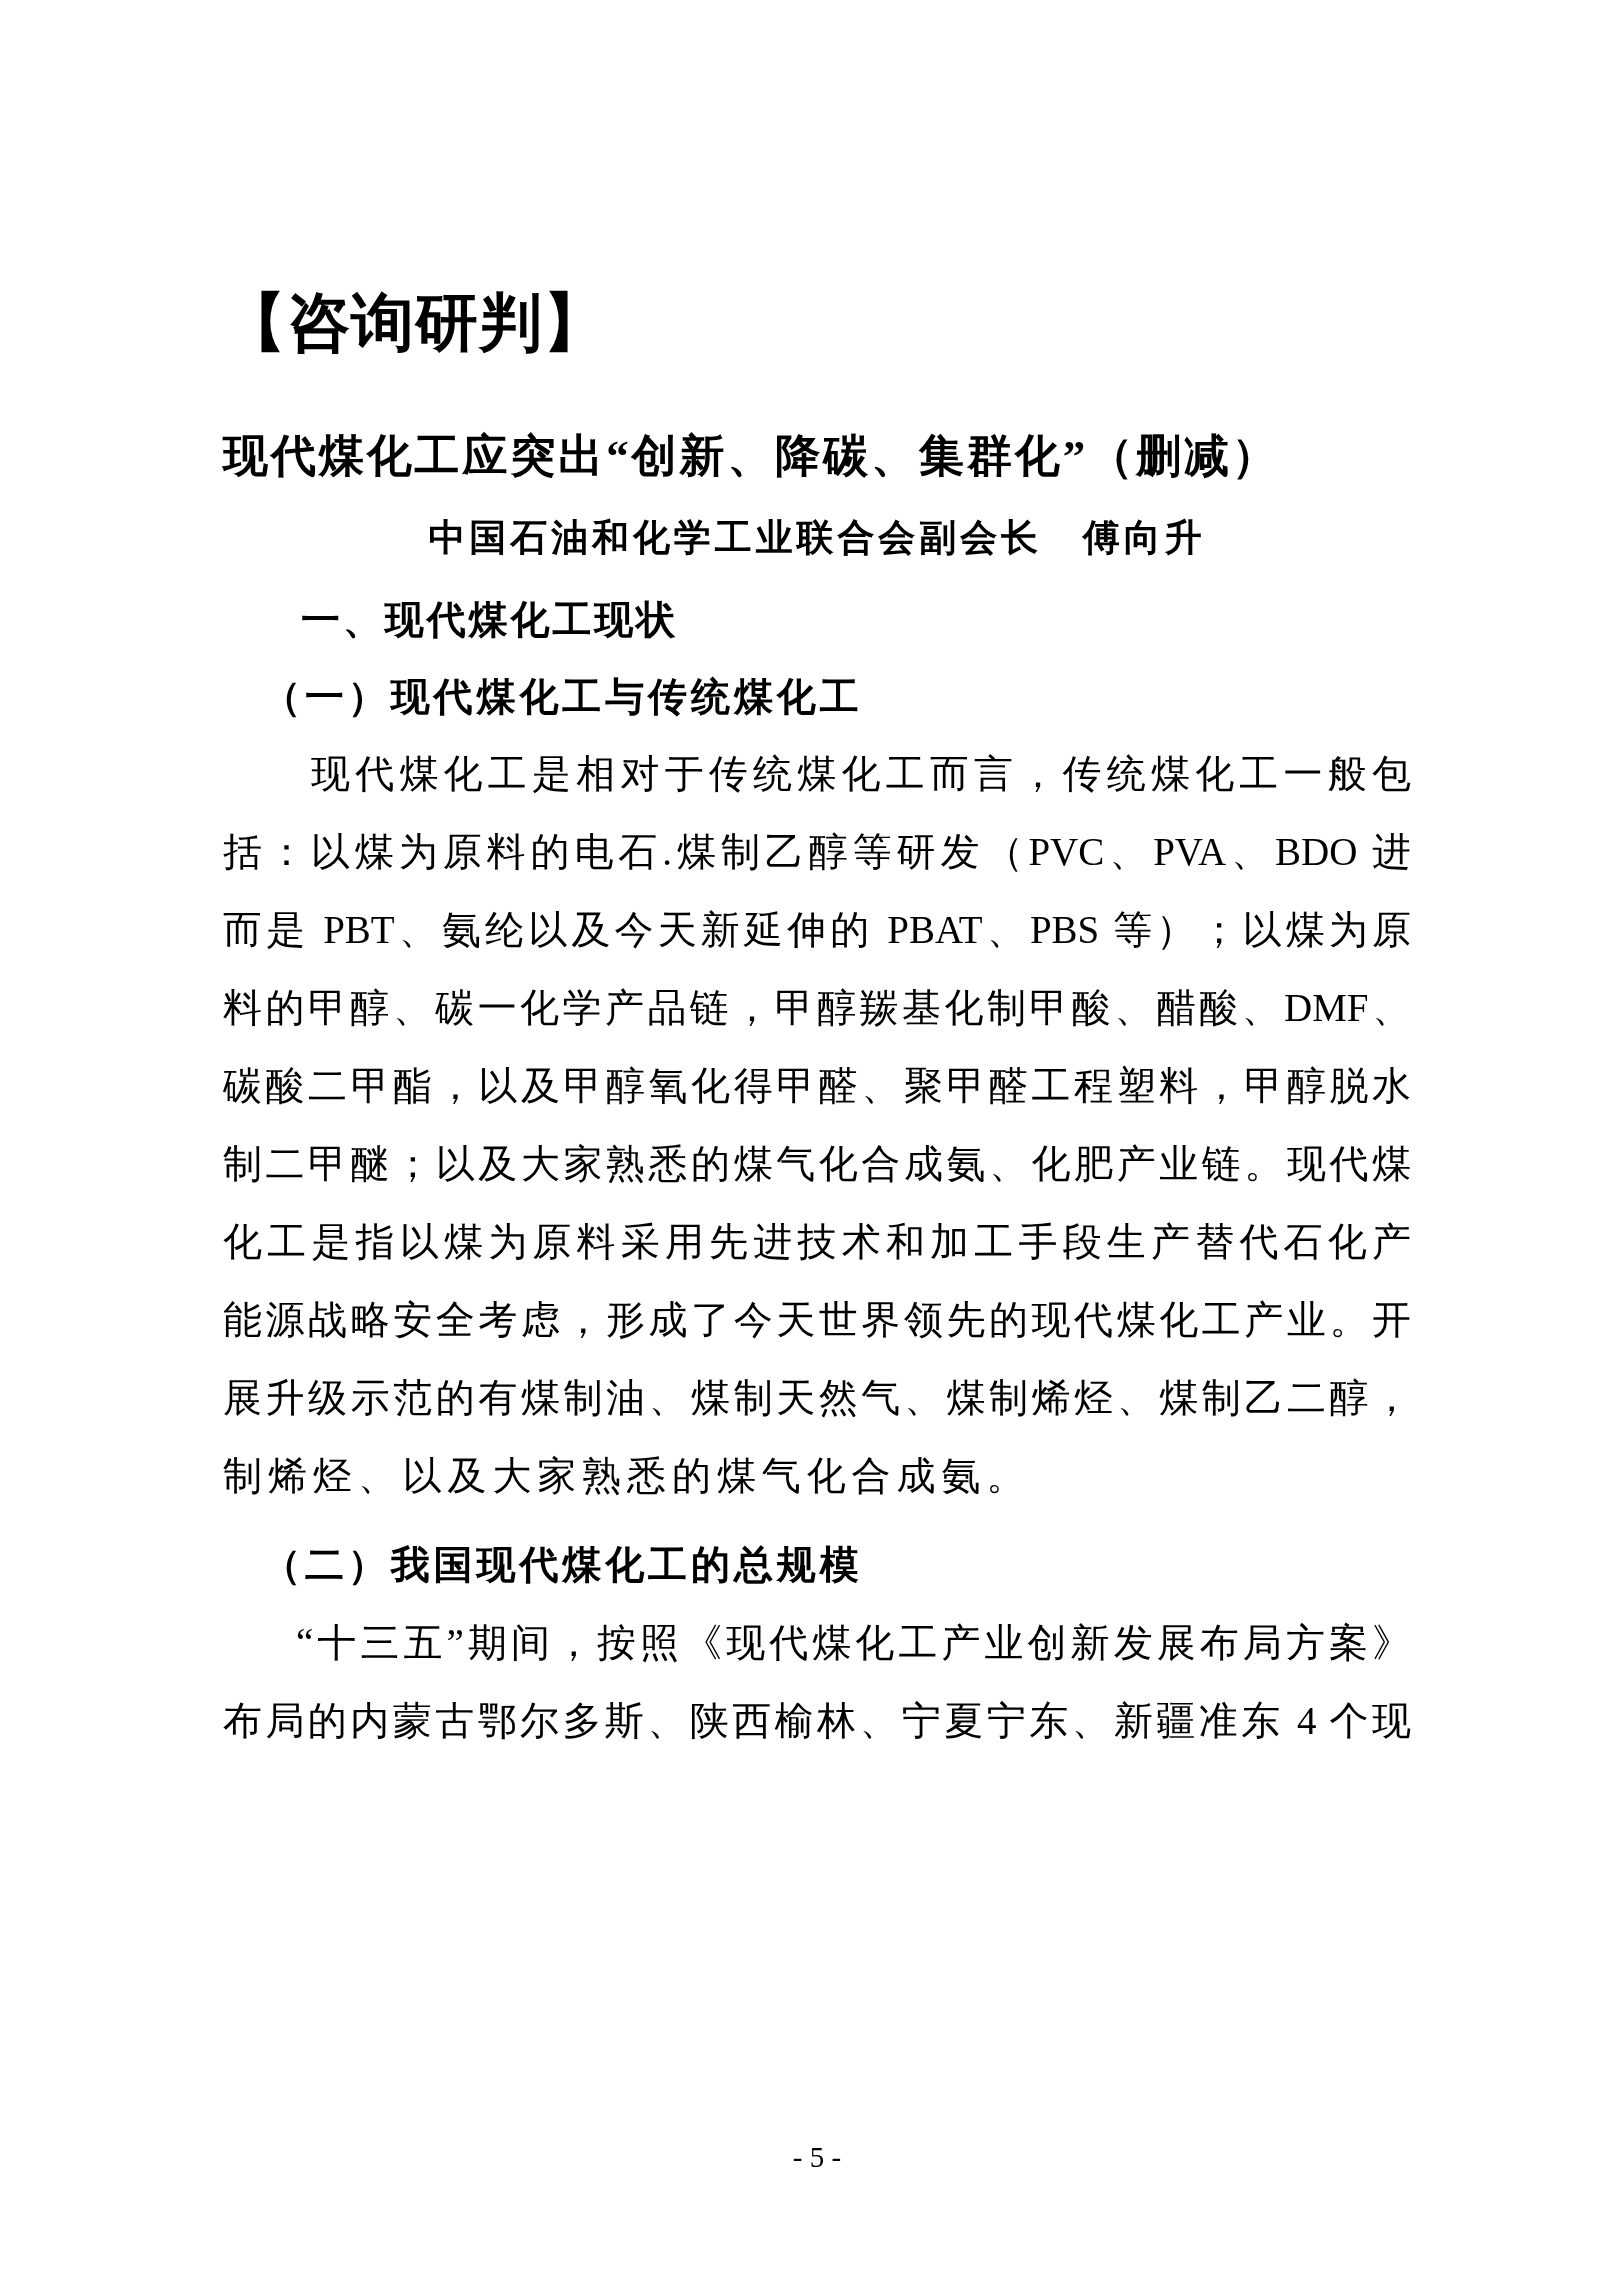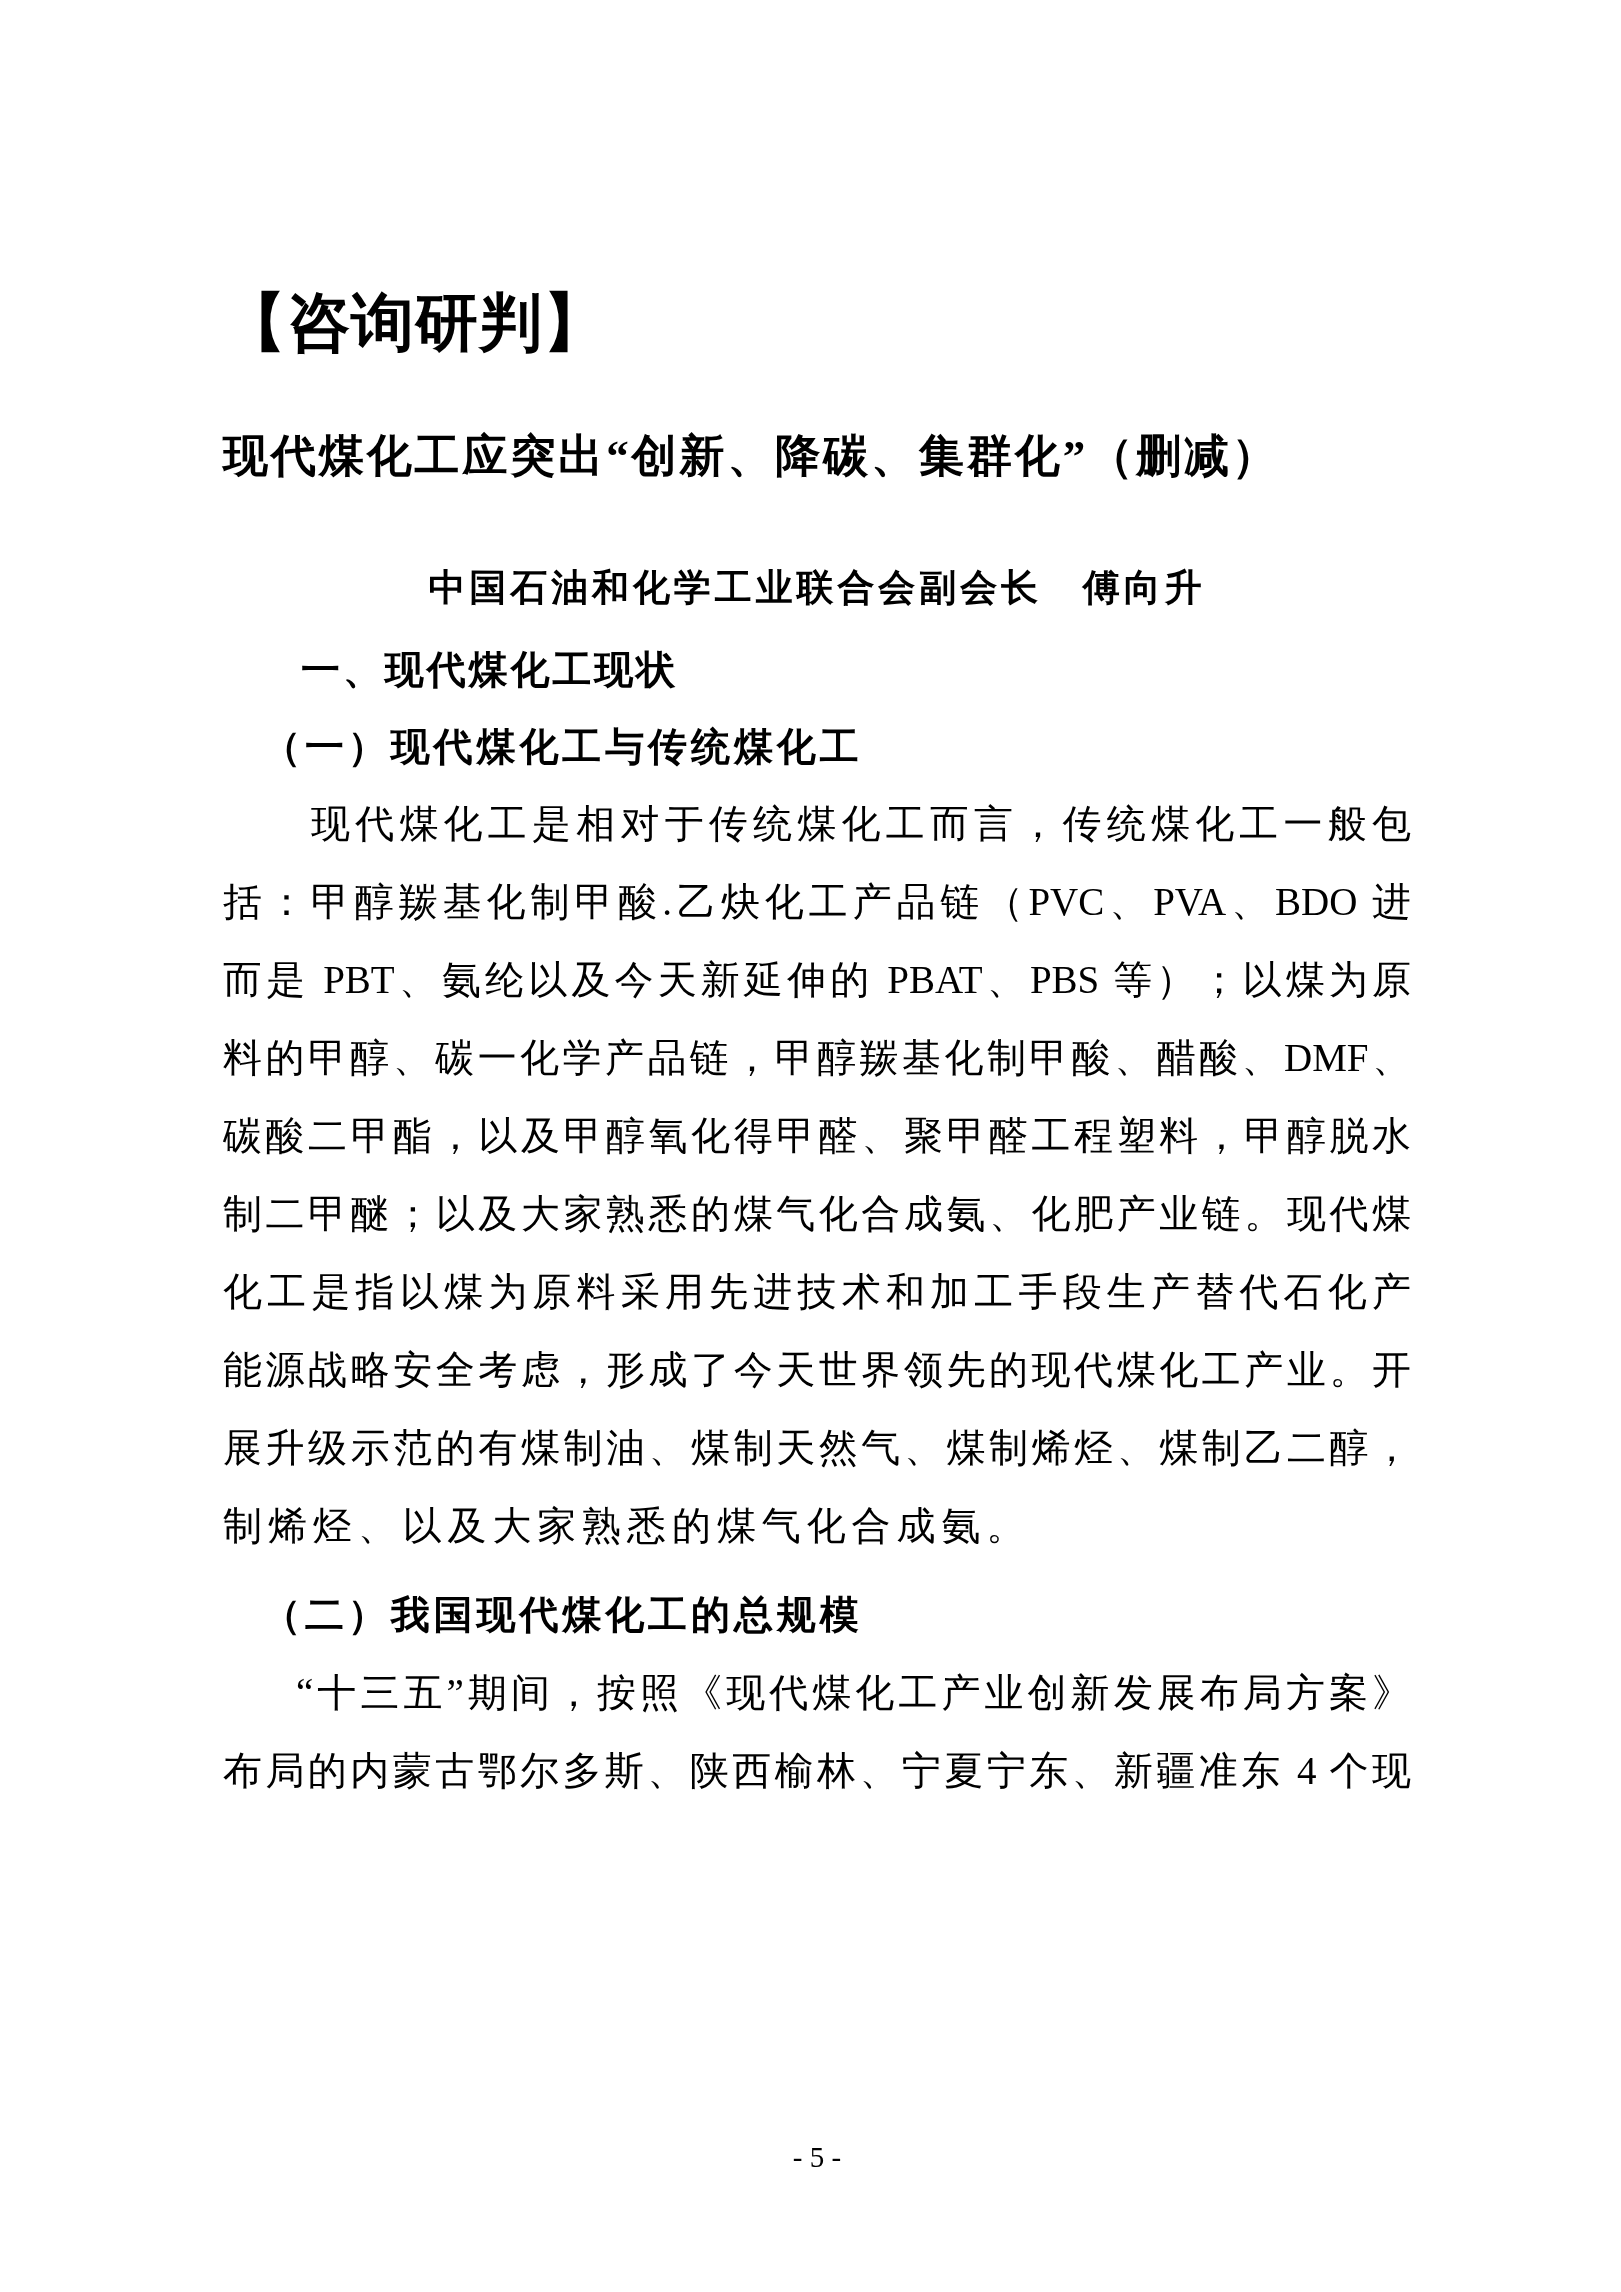--- a/index.html
+++ b/index.html
@@ -31,21 +31,21 @@
   .title {
     margin-top: 63px;
     font-size: 45px;
     line-height: 59px;
     font-weight: 700;
     text-align: left;
     letter-spacing: 2.9px;
     font-family: "Liberation Serif", "DejaVu Serif", serif;
   }
   .byline {
-    margin-top: 76px;
+    margin-top: 26px;
     font-size: 37px;
     line-height: 51px;
     font-weight: 700;
     text-align: center;
     letter-spacing: 3.9px;
     font-family: "Liberation Serif", "DejaVu Serif", serif;
   }
   .h1 {
     margin-top: 31px;
     font-size: 39px;
@@ -105,21 +105,21 @@
     <div class="title">现代煤化工应突出“创新、降碳、集群化”（删减）</div>
 
     <div class="byline">中国石油和化学工业联合会副会长　傅向升</div>
 
     <div class="h1">一、现代煤化工现状</div>
 
     <div class="h2 h2-first">（一）现代煤化工与传统煤化工</div>
 
     <div class="para para-1">
       <div class="line first">现代煤化工是相对于传统煤化工而言，传统煤化工一般包</div>
-      <div class="line">括：甲醇羰基化制甲酸.乙炔化工产品链（PVC、PVA、BDO 进</div>
+      <div class="line">括：以煤为原料的电石.煤制乙醇等研发（PVC、PVA、BDO 进</div>
       <div class="line">而是 PBT、氨纶以及今天新延伸的 PBAT、PBS 等）；以煤为原</div>
       <div class="line">料的甲醇、碳一化学产品链，甲醇羰基化制甲酸、醋酸、DMF、</div>
       <div class="line">碳酸二甲酯，以及甲醇氧化得甲醛、聚甲醛工程塑料，甲醇脱水</div>
       <div class="line">制二甲醚；以及大家熟悉的煤气化合成氨、化肥产业链。现代煤</div>
       <div class="line">化工是指以煤为原料采用先进技术和加工手段生产替代石化产</div>
       <div class="line">能源战略安全考虑，形成了今天世界领先的现代煤化工产业。开</div>
       <div class="line">展升级示范的有煤制油、煤制天然气、煤制烯烃、煤制乙二醇，</div>
       <div class="line short-last">制烯烃、以及大家熟悉的煤气化合成氨。</div>
     </div>
 

